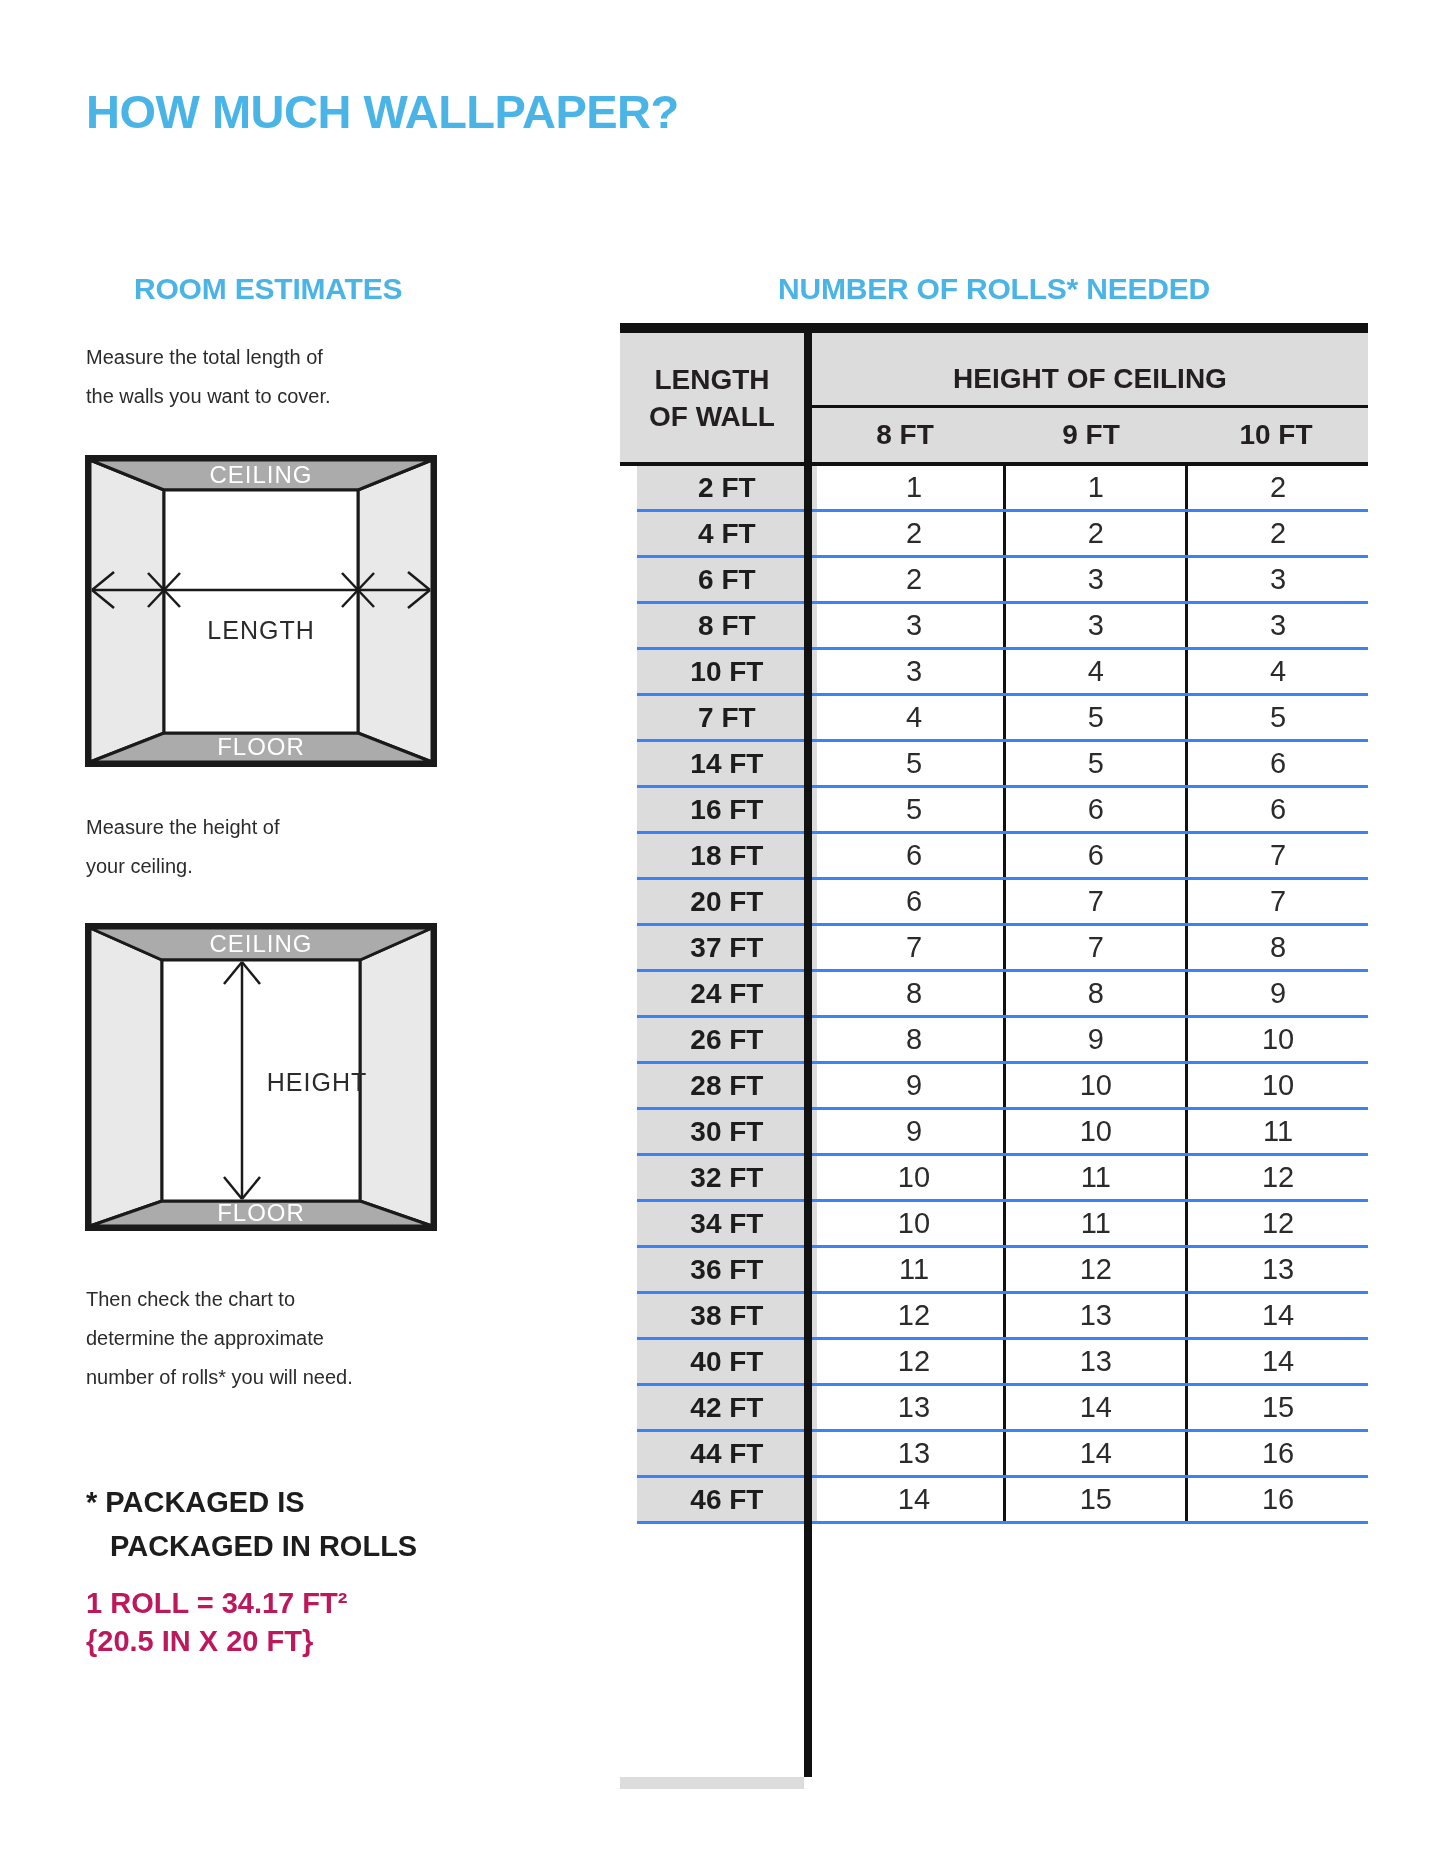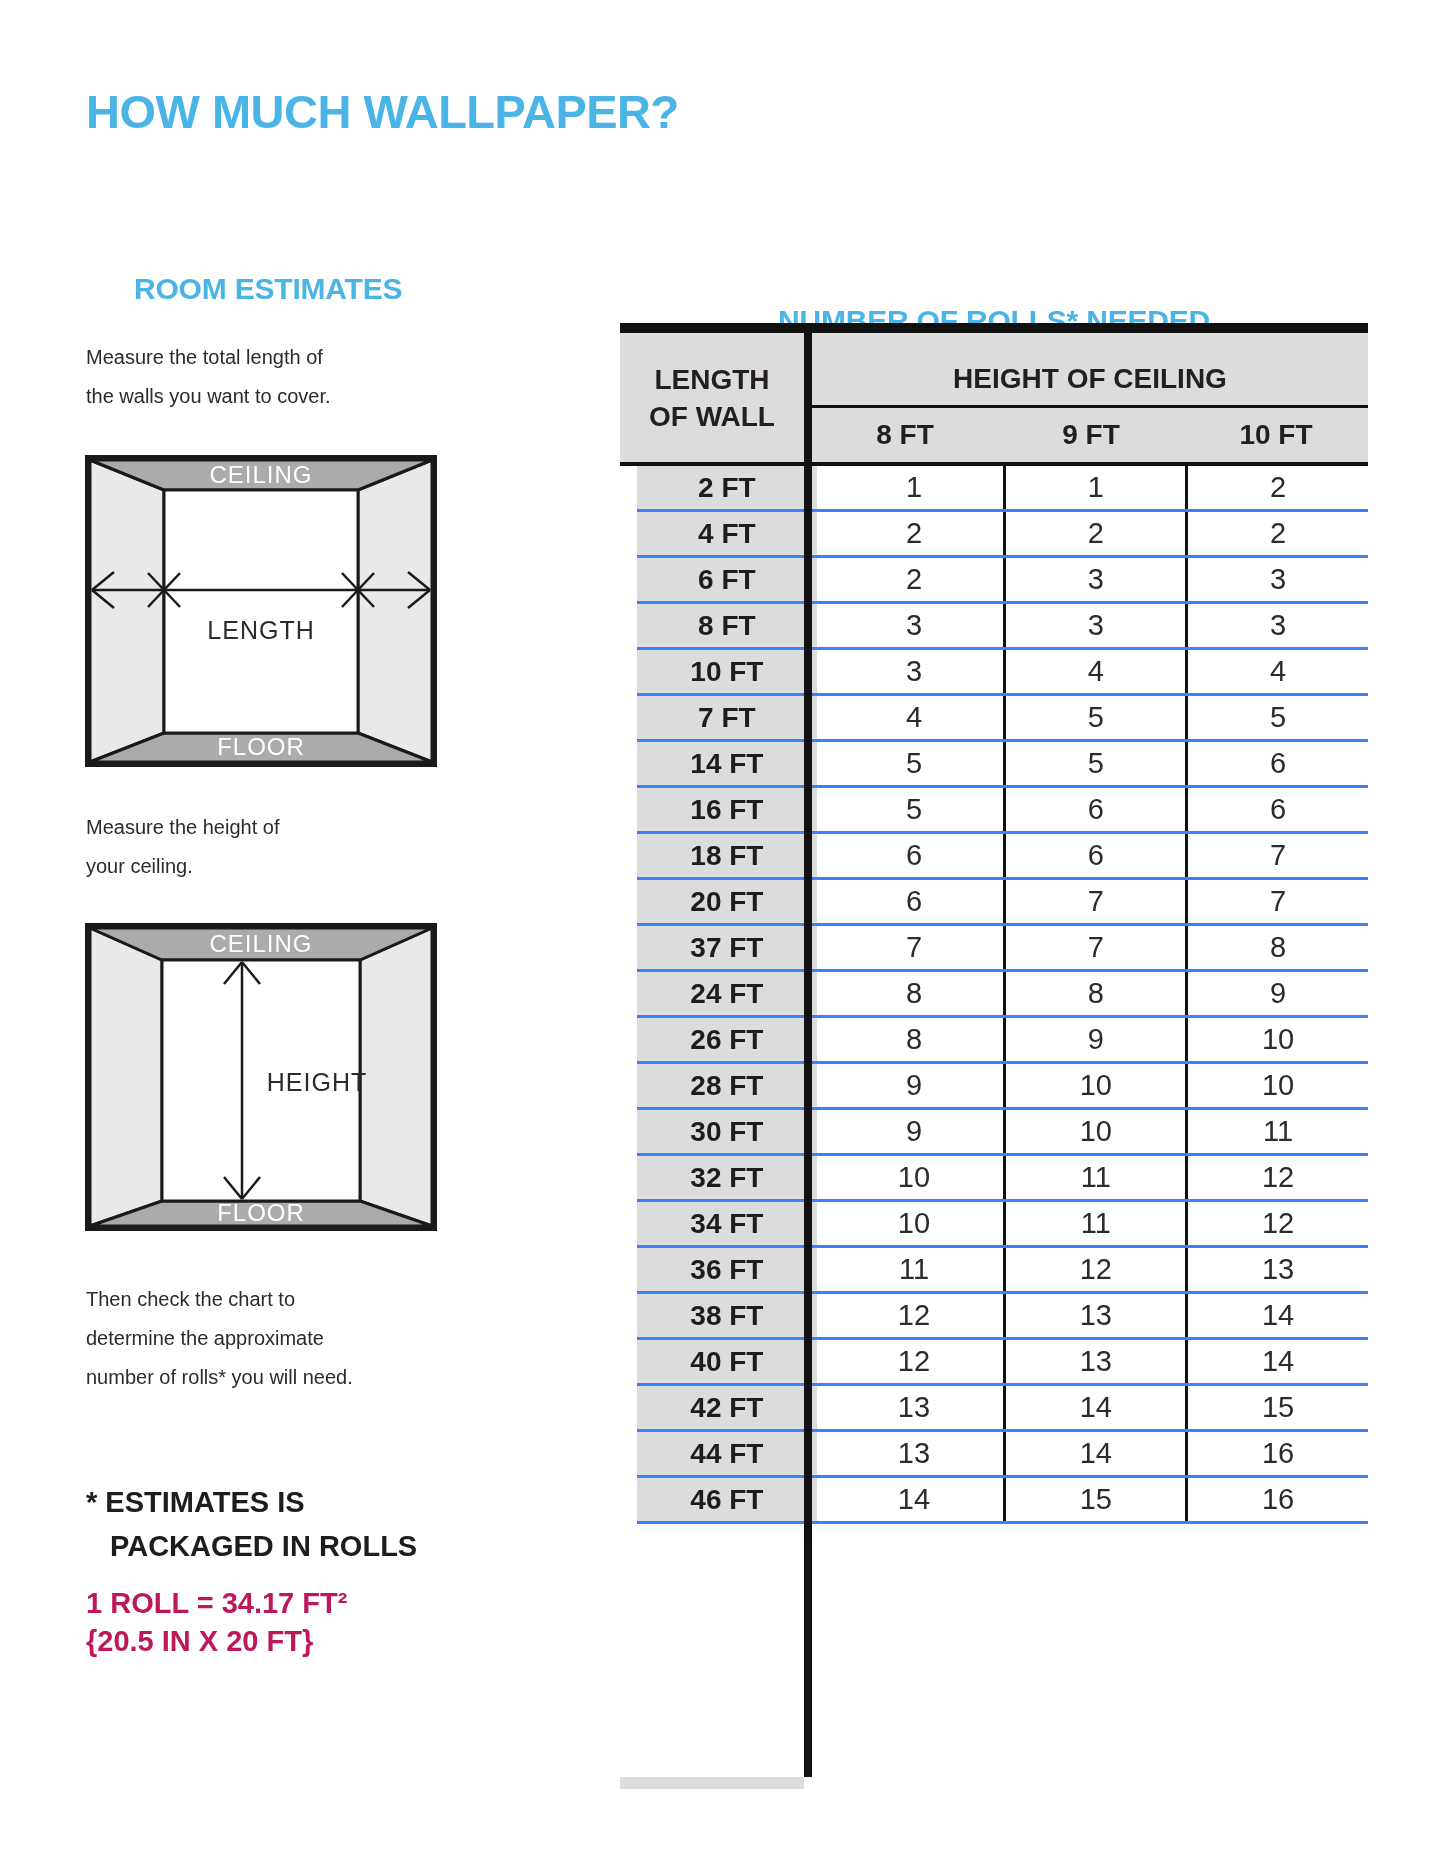--- a/index.html
+++ b/index.html
@@ -2,21 +2,21 @@
 <html><head>
 <meta charset="utf-8">
 <style>
   html,body{margin:0;padding:0;background:#ffffff;}
   #page{position:relative;width:1445px;height:1870px;background:#ffffff;overflow:hidden;
         font-family:"Liberation Sans","DejaVu Sans",sans-serif;color:#231f20;}
   .abs{position:absolute;}
   #title{left:86px;top:84px;font-size:47px;font-weight:bold;letter-spacing:-0.5px;color:#4ab4e6;}
   .section-head{font-size:30px;font-weight:bold;color:#4ab4e6;letter-spacing:-0.2px;}
   #room-estimates{left:86px;top:272px;margin-left:48px;}
-  #table-heading{left:620px;top:272px;width:748px;text-align:center;margin-top:32px;}
+  #table-heading{left:620px;top:272px;width:748px;text-align:center;}
   .para{font-size:20px;line-height:39px;color:#2b2b2b;}
   #para1{left:86px;top:338px;}
   #para2{left:86px;top:808px;}
   #para3{left:86px;top:1280px;}
   .note{font-size:29px;line-height:44px;font-weight:bold;color:#1d1d1d;}
   #note{left:86px;top:1480px;}
   #note .indent{padding-left:24px;}
   #roll-info{left:86px;top:1584px;font-size:29px;line-height:38px;font-weight:bold;color:#be185d;}
 
   
@@ -115,21 +115,21 @@
     <text x="176" y="298" text-anchor="middle" class="diag-label-light">FLOOR</text>
   </svg>
 
   <div id="para3" class="abs para">
     <div>Then check the chart to</div>
     <div>determine the approximate</div>
     <div>number of rolls* you will need.</div>
   </div>
 
   <div id="note" class="abs note">
-    <div>* ESTIMATES IS</div>
+    <div>* PACKAGED IS</div>
     <div class="indent">PACKAGED IN ROLLS</div>
   </div>
 
   <div id="roll-info" class="abs">
     <div>1 ROLL = 34.17 FT²</div>
     <div>{20.5 IN X 20 FT}</div>
   </div>
 
   <div id="table-wrap" class="abs">
     <div id="t-topbar" class="abs"></div>

